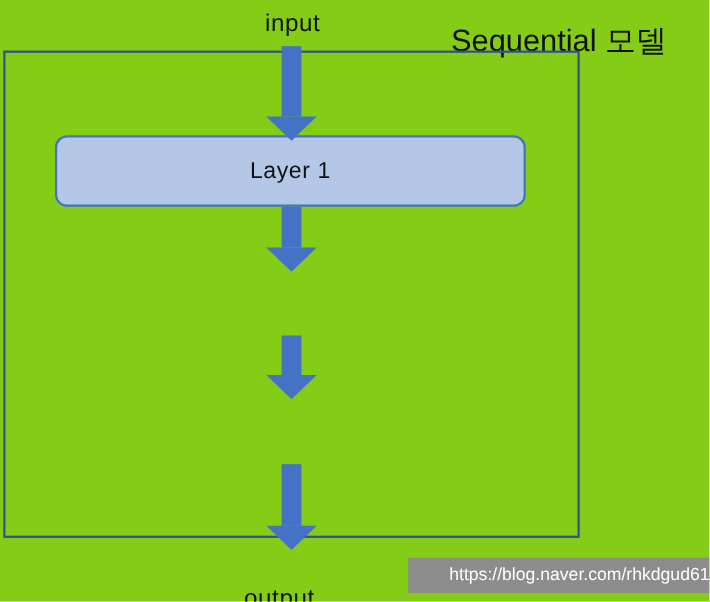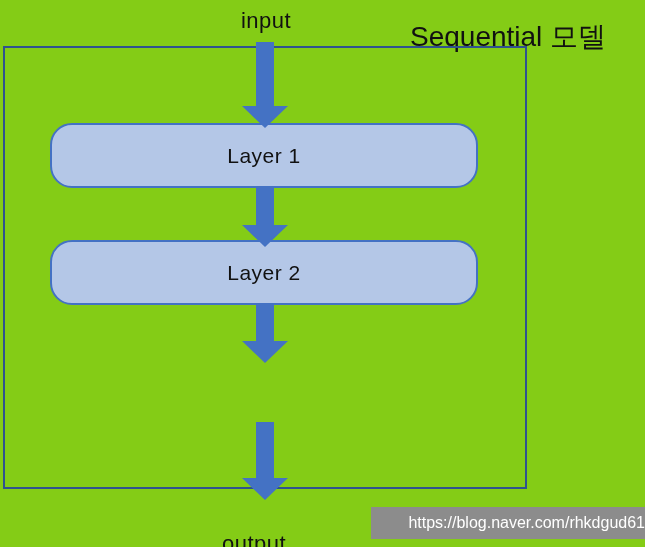--- a/index.html
+++ b/index.html
@@ -55,21 +55,21 @@
     z-index: 1;
   }
 
   .layer-box {
     position: absolute;
     left: 50px;
     width: 428px;
     height: 65px;
     background: var(--box-fill);
     border: 2px solid var(--box-border);
-    border-radius: 22px;
+    border-radius: 11px;
     display: flex;
     align-items: center;
     justify-content: center;
     z-index: 2;
   }
   .layer-box .layer-label {
     font-size: 21px;
     color: var(--text);
     letter-spacing: 0.5px;
   }
@@ -133,23 +133,20 @@
 
   <div class="layer-box layer-box-1">
     <span class="layer-label">Layer 1</span>
   </div>
 
   <div class="arrow arrow-b">
     <div class="shaft"></div>
     <div class="head"></div>
   </div>
 
-  <div class="layer-box layer-box-2">
-    <span class="layer-label">Layer 2</span>
-  </div>
 
   <div class="arrow arrow-c">
     <div class="shaft"></div>
     <div class="head"></div>
   </div>
 
 
   <div class="arrow arrow-d">
     <div class="shaft"></div>
     <div class="head"></div>

